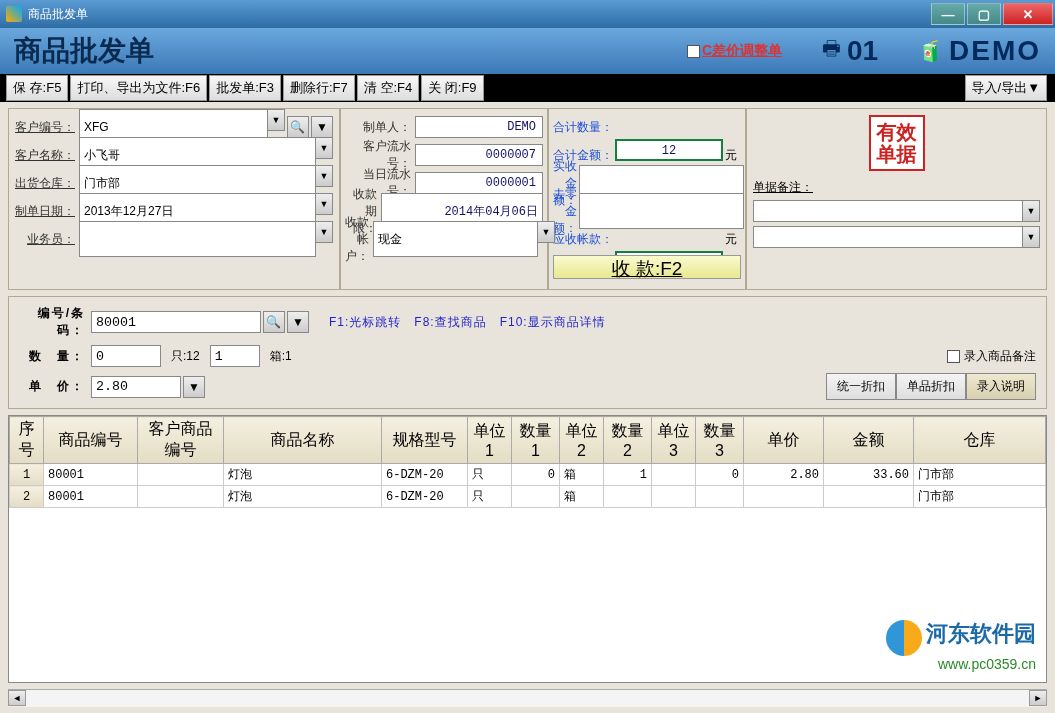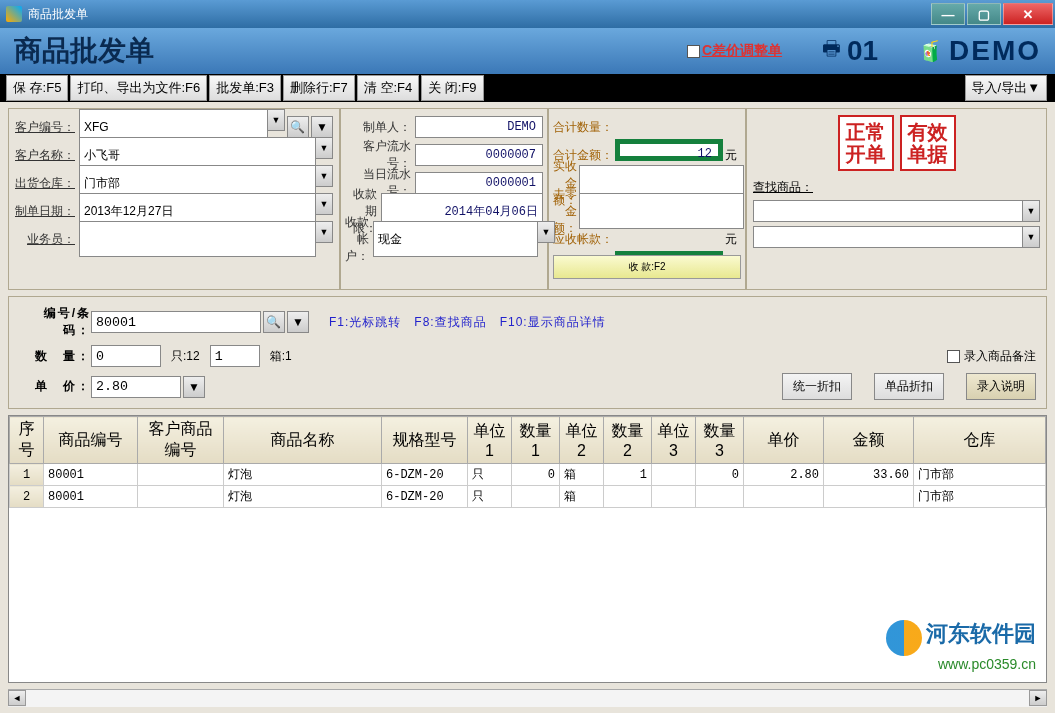--- a/index.html
+++ b/index.html
@@ -32,35 +32,35 @@
 .group-s { flex:1; padding:6px 6px; }
 .frow { display:flex; align-items:center; margin-bottom:4px; height:24px; }
 .flab { width:64px; text-align:right; padding-right:4px; text-decoration:underline; color:#333; }
 .fin, .fsel { height:36px; border:1px solid #888; background:#fff; padding:0 4px; font-family:inherit; font-size:12px; }
 .dd-wrap { position:relative; flex:1; display:flex; }
 .dd-wrap .fin, .dd-wrap .fsel { flex:1; }
 .dd-btn { width:18px; height:22px; border:1px solid #888; background:linear-gradient(#eee,#ccc); display:flex; align-items:center; justify-content:center; font-size:9px; cursor:pointer; margin-left:-1px; }
 .iconbtn { width:22px; height:22px; border:1px solid #888; background:linear-gradient(#eee,#ccc); display:flex; align-items:center; justify-content:center; cursor:pointer; margin-left:2px; font-size:12px; }
 .bill-lab { width:70px; text-align:right; padding-right:4px; color:#333; }
 .bill-val { flex:1; height:22px; border:1px solid #888; background:#fff; text-align:right; padding:0 6px; line-height:20px; color:#116; font-family:"Courier New",monospace; }
-.tot-lab { width:62px; text-align:right; padding-right:2px; color:#a16207; }
-.tot-val { flex:1; height:22px; border:5px solid #15803d; background:#fff; text-align:right; padding:0 6px; line-height:20px; color:#d33; font-family:"Courier New",monospace;margin-top:45px; }
+.tot-lab { width:62px; text-align:right; padding-right:2px; color:#1d4ed8; }
+.tot-val { flex:1; height:22px; border:2px solid #15803d; background:#fff; text-align:center; padding:0 6px; line-height:20px; color:#d33; font-family:"Courier New",monospace;margin-top:45px; }
 .unit { width:18px; padding-left:2px; }
-.pay-btn { width:100%; height:24px; background:linear-gradient(#fafad0,#e8e890); border:1px solid #999; cursor:pointer; font-family:inherit; font-size:10px; }
+.pay-btn { width:100%; height:24px; background:linear-gradient(#fafad0,#e8e890); border:1px solid #999; text-decoration:underline; cursor:pointer; font-family:inherit; font-size:19px; }
 .status-box { border:2px solid #c22; padding:4px 6px; text-align:center; color:#c22; font-size:20px; font-weight:bold; line-height:22px; background:#fff; }
 .status-row { display:flex; gap:6px; margin-bottom:8px; justify-content:center; }
 .notes-lab { text-decoration:underline; margin-bottom:4px; display:block; }
 .notes-in { width:100%; height:22px; border:1px solid #888; background:#fff; margin-bottom:4px; }
 .entry-panel { border:1px solid #b0a890; padding:8px 10px; }
 .erow { display:flex; align-items:center; margin-bottom:6px; }
-.elab { width:72px; text-align:right; font-weight:bold; letter-spacing:2px; }
+.elab { width:72px; text-align:right; padding-right:6px; font-weight:bold; letter-spacing:2px; }
 .ein { height:22px; border:1px solid #888; background:#fff; padding:0 4px; font-family:"Courier New",monospace; }
 .hints { color:#22c; margin-left:20px; letter-spacing:1px; }
 .chk2 { width:13px; height:13px; border:1px solid #555; background:#fff; margin-right:4px; }
-.ebtns { display:flex; gap:22px; margin-left:auto; }
+.ebtns { display:flex; gap:0; margin-left:auto; }
 .ebtn { padding:4px 10px; border:1px solid #888; background:linear-gradient(#f4f4f4,#ddd); cursor:pointer; font-family:inherit; font-size:12px; }
 .ebtn.hl { background:linear-gradient(#eee8d0,#d8d0b0); }
 .grid-wrap { border:1px solid #888; background:#fff; flex:1; display:flex; flex-direction:column; overflow:hidden; }
 .grid { border-collapse:collapse; width:100%; table-layout:fixed; }
 .grid th { background:linear-gradient(#f4f0e0,#e4dcc4); border:1px solid #aaa; padding:2px 4px; font-weight:normal; font-size:16px; height:20px; }
 .grid td { border:1px solid #ccc; padding:2px 4px; height:18px; font-size:12px; background:#fff; font-family:"Courier New","SimSun",monospace; }
 .grid td.rn { background:linear-gradient(#f4f0e0,#e4dcc4); text-align:center; }
 .grid td.r { text-align:right; }
 .grid-body { flex:1; background:#fff; }
 .hscroll { height:18px; background:#eee; border-top:1px solid #aaa; display:flex; }
@@ -204,29 +204,25 @@
             <span class="unit">元</span>
           </div>
         <div class="frow">
             <button class="pay-btn">收 款:F2</button>
           </div>
       </div>
 
       <div class="panel group-s">
         <div class="status-row">
           <div class="status-box">
-              <div>正常</div>
-              <div>开单</div>
-            </div>
-          <div class="status-box">
               <div>有效</div>
               <div>单据</div>
             </div>
         </div>
-        <span class="notes-lab">查找商品：</span>
+        <span class="notes-lab">单据备注：</span>
         <div style="display:flex">
             <input class="notes-in" style="flex: 1 1 0%;">
             <div class="dd-btn">▼</div>
           </div>
         <div style="display:flex">
             <input class="notes-in" style="flex: 1 1 0%;">
             <div class="dd-btn">▼</div>
           </div>
       </div>
     </div>

